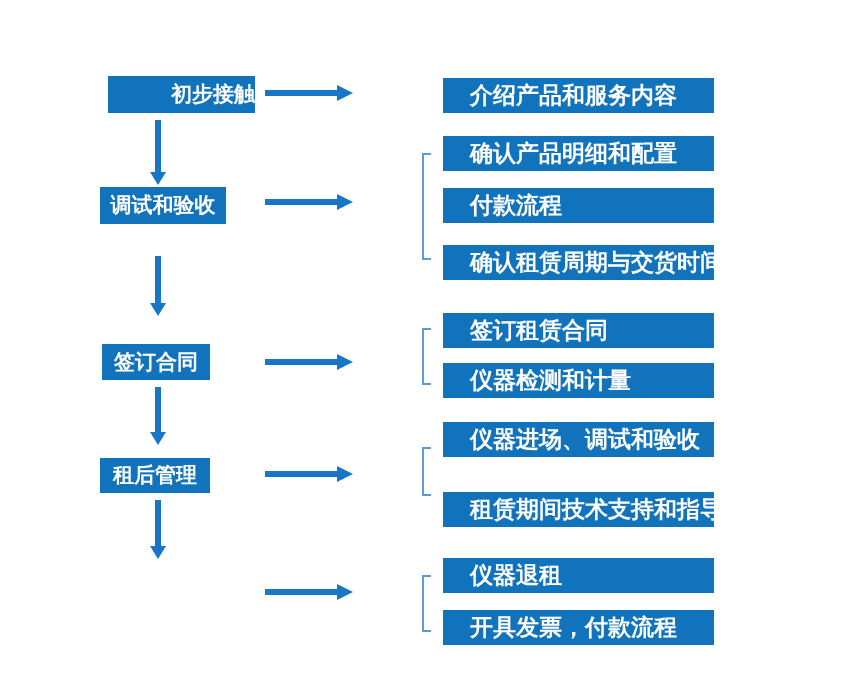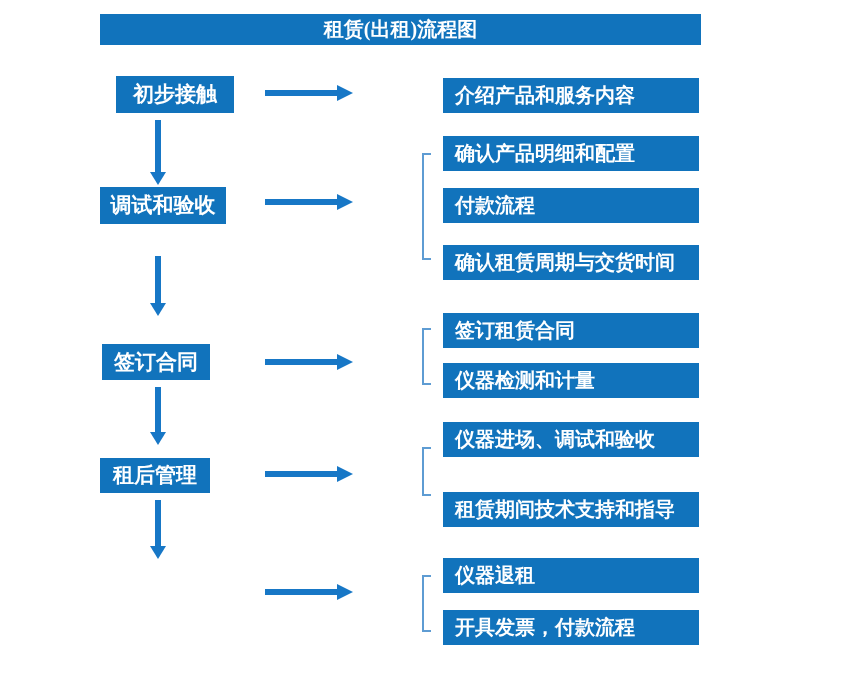--- a/index.html
+++ b/index.html
@@ -38,22 +38,22 @@
   }
   .stage {
     text-align: center;
     font-size: 21px;
   }
   .out {
     left: 443px;
     width: 244px;
     height: 35px;
     line-height: 35px;
-    padding-left: 12px;
-    font-size: 20px;
+    padding-left: 27px;
+    font-size: 23px;
   }
   .harrow { position: absolute; left: 265px; width: 88px; height: 16px; }
   .harrow .stem {
     position: absolute; left: 0; top: 5px;
     width: 72px; height: 6px;
     background: var(--arrow);
   }
   .harrow .head {
     position: absolute; right: 0; top: 0;
     width: 0; height: 0;
@@ -81,23 +81,22 @@
     border: 2px solid var(--bracket);
     border-right: none;
     box-sizing: border-box;
   }
 </style>
 </head>
 <body>
 
 <div class="canvas">
 
-  <div class="titlebar">租赁(出租)流程图</div>
 
-  <div class="box stage" style="left:116px; top:76px;  width:118px; height:37px; line-height:37px;">初步接触</div>
+  <div class="box stage" style="left:108px; top:76px;  width:147px; height:37px; line-height:37px;text-align:right;">初步接触</div>
   <div class="box stage" style="left:100px; top:187px; width:126px; height:37px; line-height:37px;">调试和验收</div>
   <div class="box stage" style="left:100px; top:458px; width:110px; height:35px; line-height:35px;">租后管理</div>
   <div class="box stage" style="left:102px; top:344px; width:108px; height:36px; line-height:36px;">签订合同</div>
 
   <div class="varrow" style="top:120px; height:65px;">
     <div class="stem"></div>
     <div class="head"></div>
   </div>
   <div class="varrow" style="top:256px; height:60px;">
     <div class="stem"></div>

